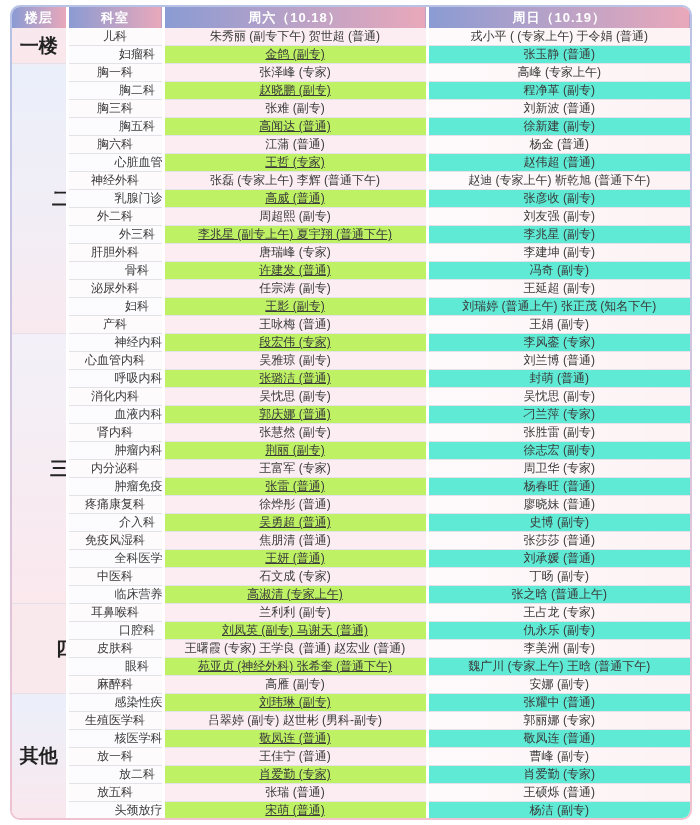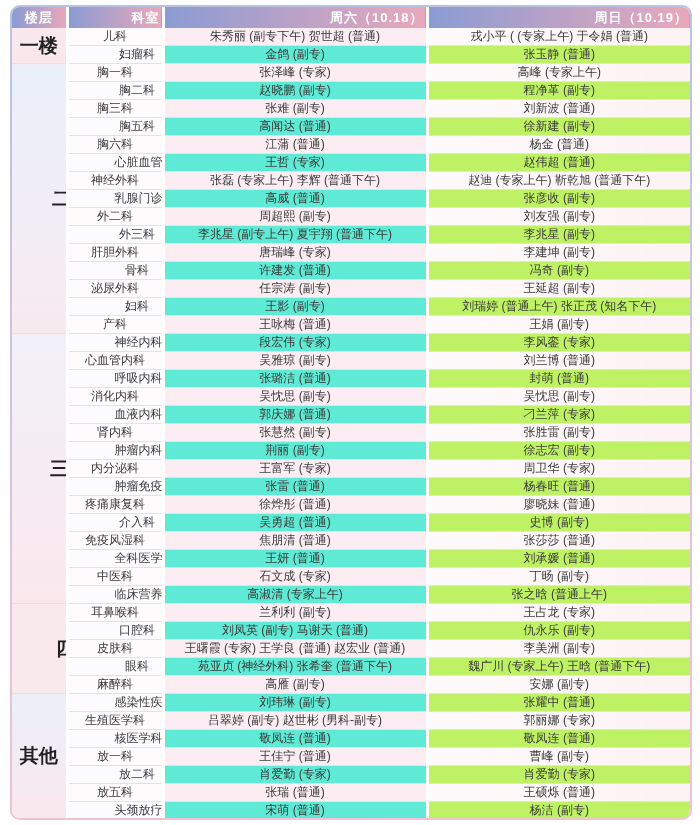--- a/index.html
+++ b/index.html
@@ -21,41 +21,41 @@
   }
   col.c-floor{width:55px;}
   col.c-dept{width:96px;}
   col.c-sat{width:264px;}
   col.c-sun{width:263px;}
   th{
     height:21px;font-size:13px;font-weight:bold;color:#ffffff;
     background:linear-gradient(90deg,var(--hdr-start),var(--hdr-end));
     padding:0 2px;letter-spacing:1px;
   }
-  th + th{border-left:3px solid #ffffff;text-align:right;}
+  th + th{border-left:3px solid #ffffff;}
   td{
     height:17px;font-size:12px;color:#3a3a3a;text-align:center;
     padding:0 2px;border-bottom:1px solid #e4e2e8;
     white-space:nowrap;overflow:hidden;
   }
   td.dept,td.sat,td.sun{border-left:3px solid #ffffff;}
   td.floor{
     font-size:19px;font-weight:bold;color:#222222;
   }
   .floor-0{background:linear-gradient(180deg,#f8e9ee,#fae7ec);}
   .floor-1{background:linear-gradient(180deg,#eaeffa 0%,#f2edf5 60%,#f8e9ee 100%);padding-left:40px;}
   .floor-2{background:linear-gradient(180deg,#f2f0f8 0%,#fae8ed 100%);padding-left:38px;}
   .floor-3{background:linear-gradient(180deg,#f9e9ed,#f9e8ec);padding-left:44px;}
   .floor-4{background:linear-gradient(180deg,#ebeffa 0%,#f9e8ed 100%);}
   tr.odd td.dept{background:#fefbfc;margin-top:34px;}
   tr.even td.dept{background:#fcfcfe;padding-left:46px;}
   tr.odd td.sat{background:#fbedf1;margin-top:32px;}
-  tr.even td.sat{background:#5eead4;}
+  tr.even td.sat{background:#bef264;text-decoration:underline;}
   tr.odd td.sun{background:linear-gradient(90deg,#fefafb,#fdf2f4);}
-  tr.even td.sun{background:#bef264;}
+  tr.even td.sun{background:#5eead4;}
   tr:last-child td{border-bottom:none;}
 </style>
 </head>
 <body>
 
 <div class="page">
   <div class="frame">
     <div class="inner">
       <table>
         <colgroup>

